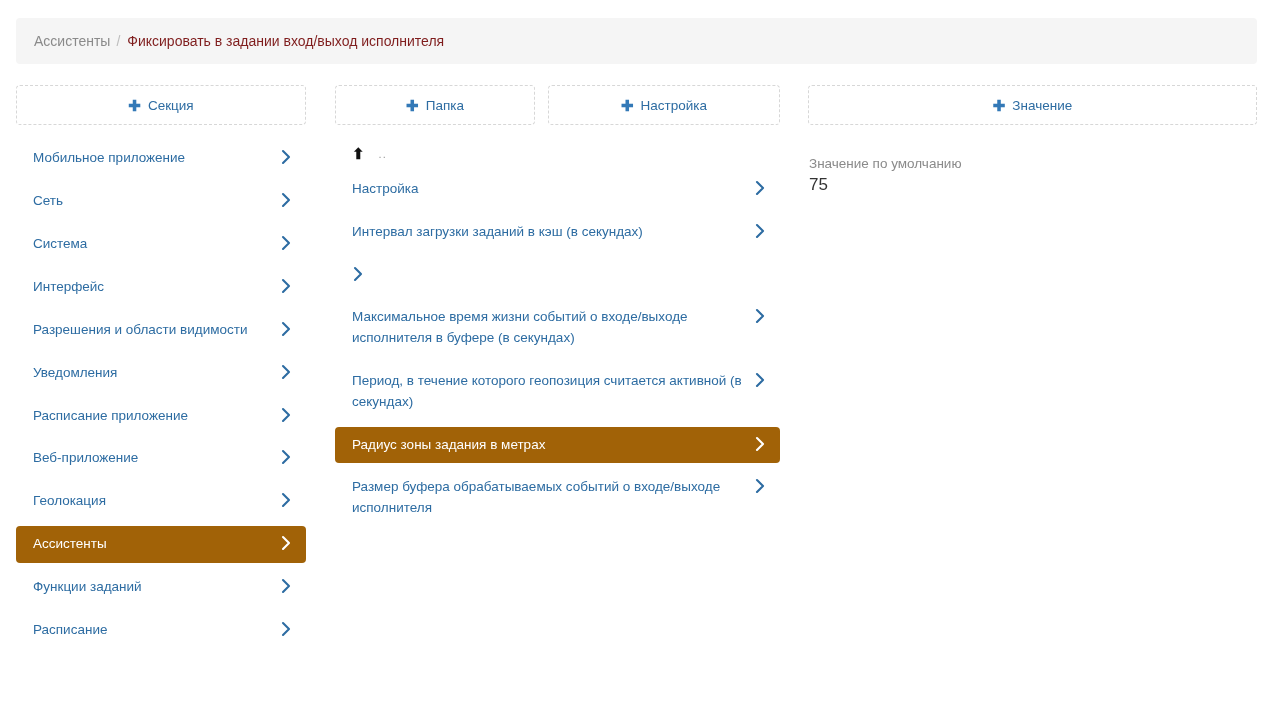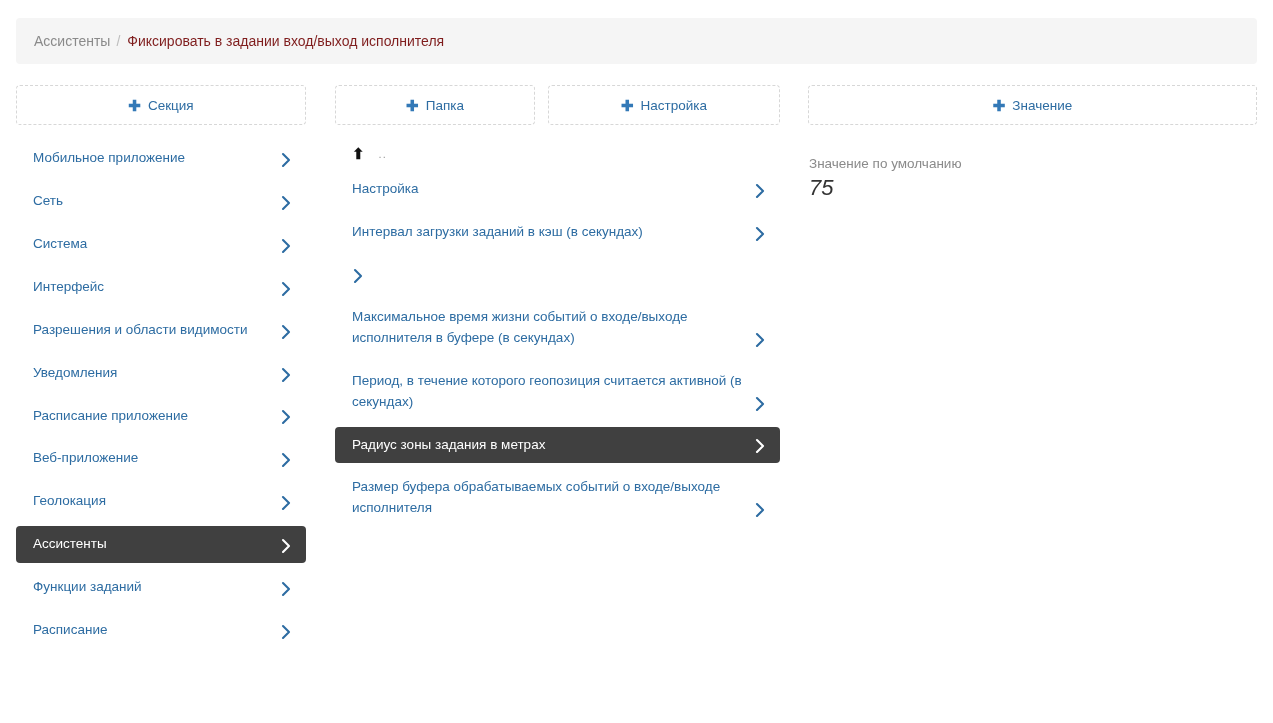--- a/index.html
+++ b/index.html
@@ -81,33 +81,33 @@
 
   
   .col { position: absolute; top: 140px; }
   #col-sections { left: 16px;  width: 290px; }
   #col-settings { left: 335px; width: 445px; }
   #col-values   { left: 808px; width: 449px; }
 
   
   .row {
     display: flex;
-    align-items: flex-end;
+    align-items: flex-start;
     justify-content: space-between;
     padding: 8px 14px 8px 17px;
     border-radius: 4px;
     color: #2d6ca2;
     cursor: pointer;
     line-height: 1.55;
     min-height: 36px;
     margin-bottom: 6px;
   }
   .row .label { flex: 1 1 auto; padding-right: 8px; }
   .row.selected {
-    background: #404040;
+    background: #a16207;
     color: #ffffff;
   }
   .chev {
     flex: 0 0 auto;
     width: 12px;
     height: 18px;
     display: inline-flex;
     align-items: center;
     justify-content: center;
     color: inherit;
@@ -138,23 +138,22 @@
 
   
   .value-panel { padding: 16px 0 0 1px; }
   .value-label {
     color: #8a8a8a;
     font-size: 13.5px;
     margin-bottom: 4px;
   }
   .value-amount {
     color: #333333;
-    font-size: 22px;
+    font-size: 17px;
     line-height: 1.2;
-    font-style: italic;
   }
 </style>
 </head>
 <body>
 
 <div class="breadcrumb-bar">
   <a class="crumb-link">Ассистенты</a>
   <span class="crumb-sep">/</span>
   <span class="crumb-current">Фиксировать в задании вход/выход исполнителя</span>
 </div>

